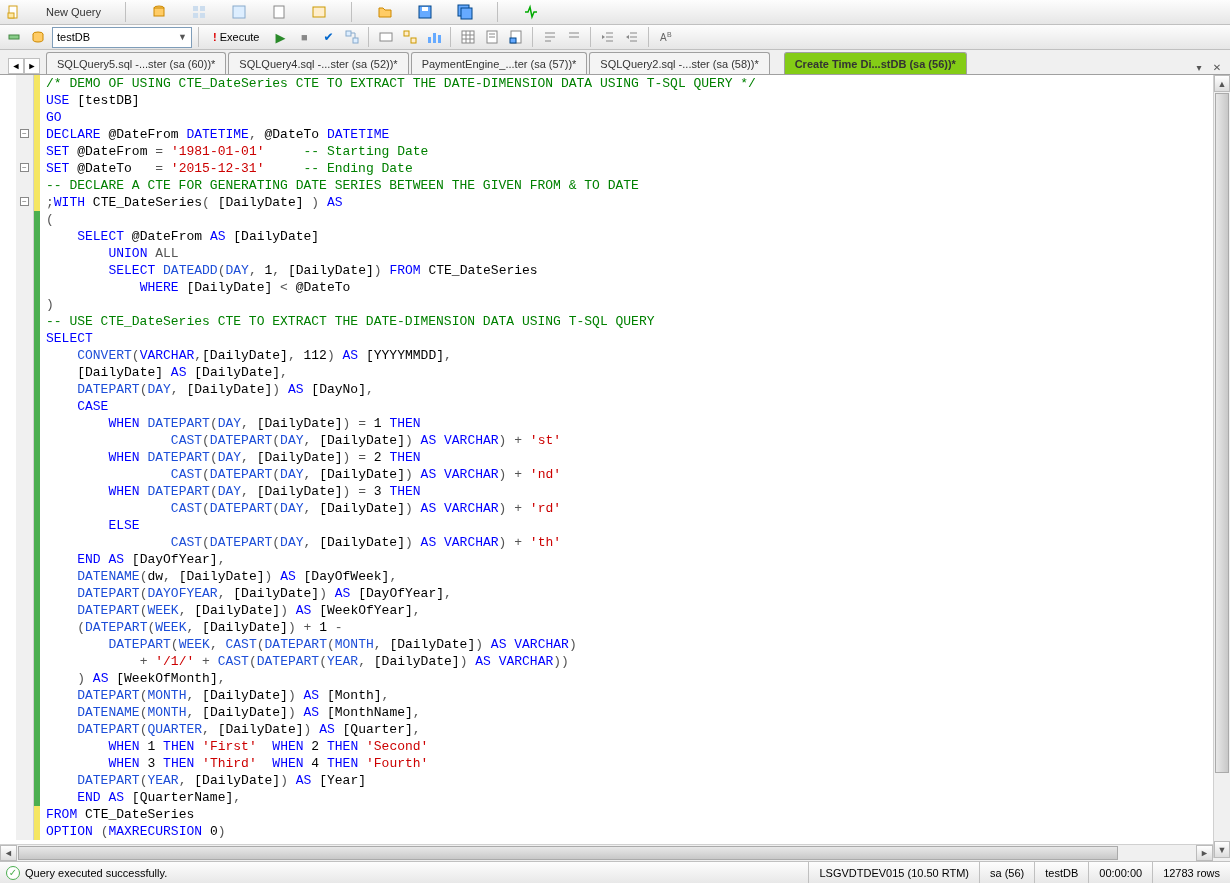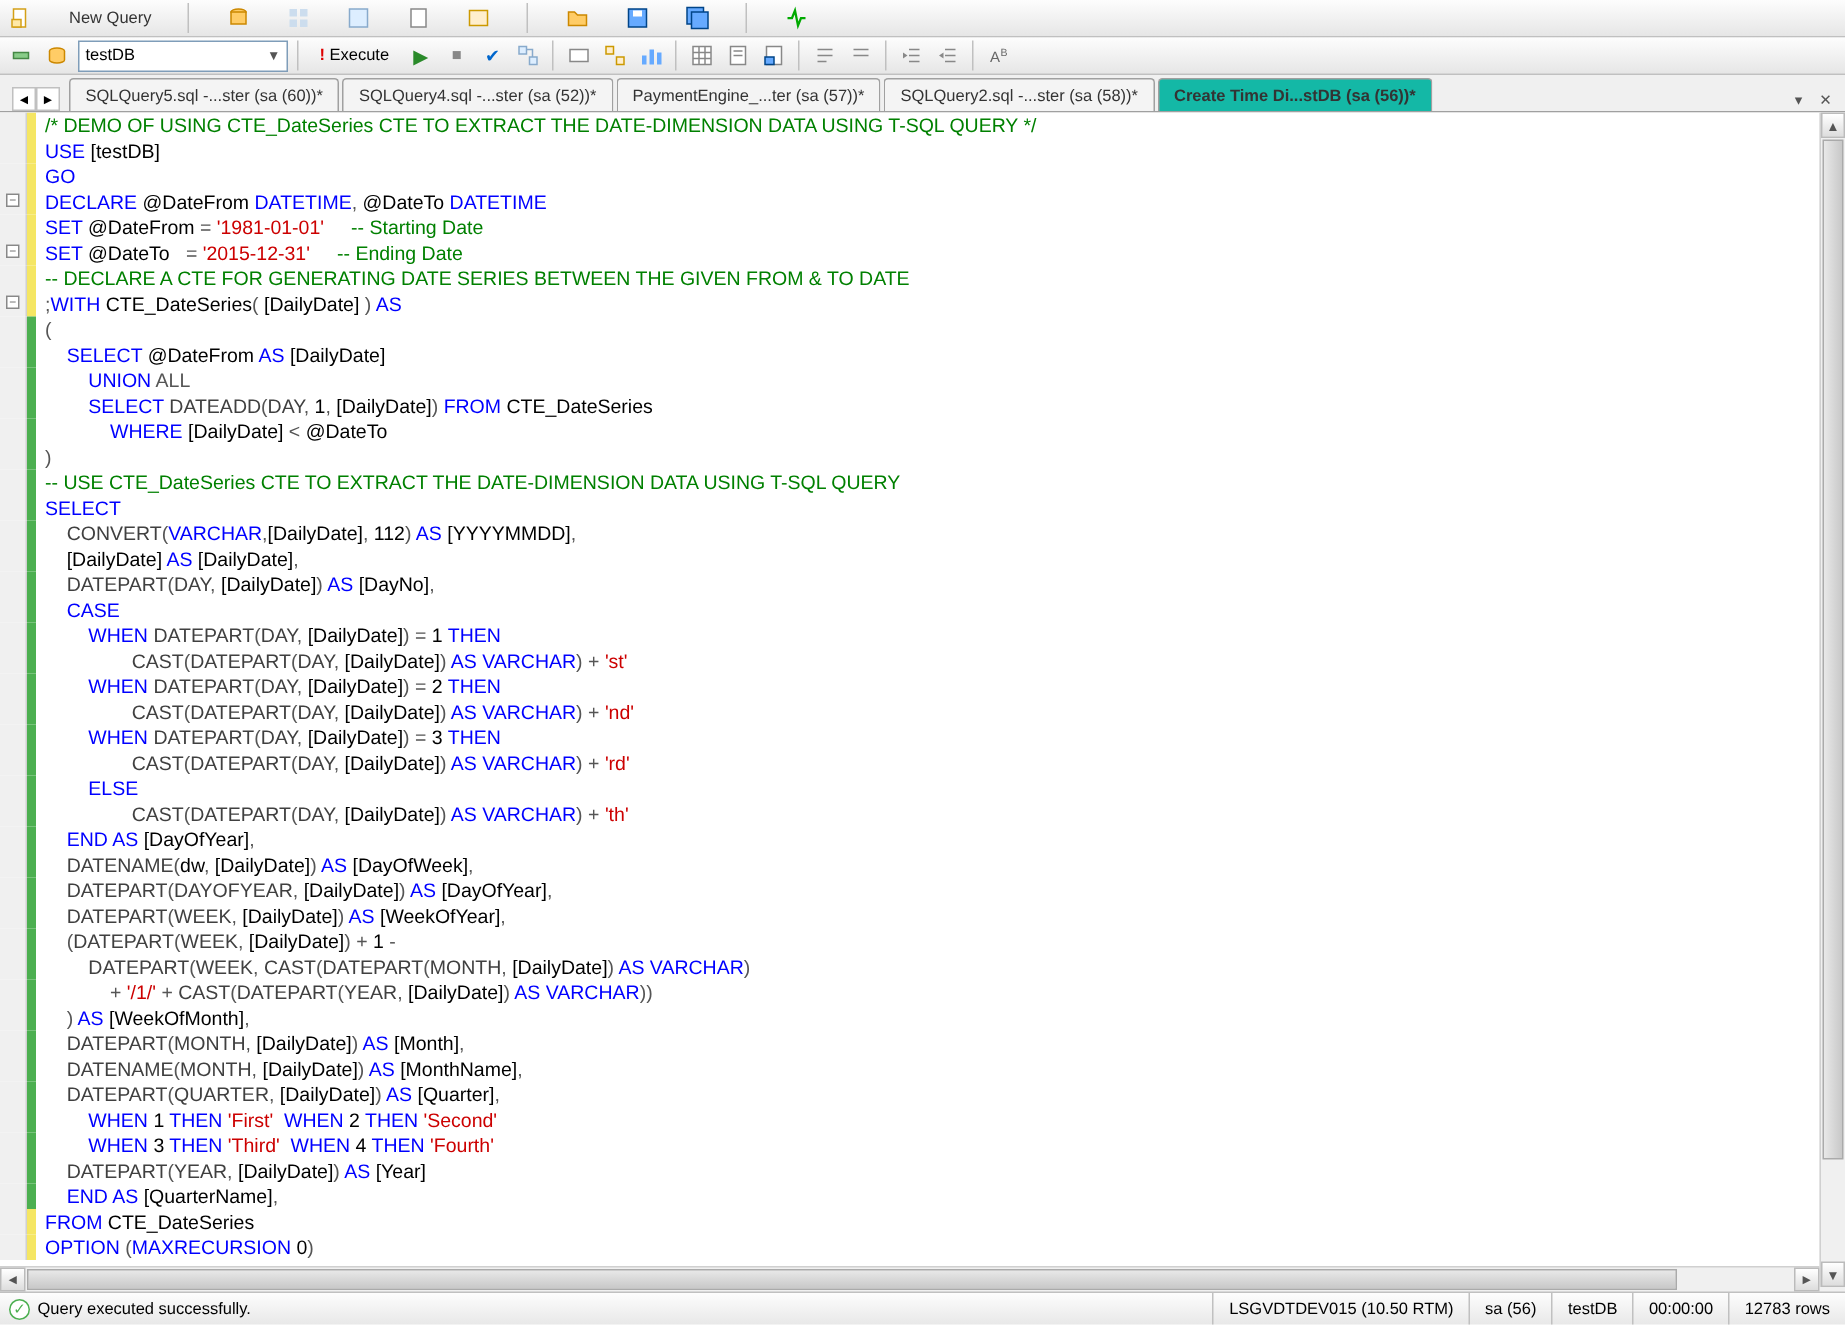--- a/index.html
+++ b/index.html
@@ -17,38 +17,38 @@
 .bang { color:#d00; font-weight:bold; }
 .debug { color:#2a8a2a; font-size:13px; }
 .stop { color:#888; font-size:11px; }
 .check { color:#06c; font-size:12px; }
 
 
 .tabstrip { height:25px; background:#f0f0f0; display:flex; align-items:flex-end; padding-left:8px; border-bottom:1px solid #a0a0a0; position:relative;}
 .tab-left-btns { display:flex; gap:0; align-items:center; margin-right:6px; }
 .tab-left-btns .nb { width:16px; height:16px; border:1px solid #c0c0c0; background:#fff; font-size:9px; display:flex; align-items:center; justify-content:center; cursor:pointer;}
 .tab { height:22px; padding:0 10px; display:flex; align-items:center; background:#f4f4f4; border:1px solid #a0a0a0; border-bottom:none; border-top-left-radius:3px; border-top-right-radius:3px; margin-right:2px; font-size:11px; color:#333; cursor:pointer; position:relative; top:0;}
-.tab.active { background:#14b8a6; font-weight:bold; z-index:2;}
+.tab.active { background:#84cc16; font-weight:bold; z-index:2;margin-left:12px;}
 .tab-overflow { margin-left:auto; padding:0 6px; display:flex; align-items:center; gap:4px;}
 .tab-overflow .ob { width:14px; height:14px; font-size:10px; color:#555; cursor:pointer; display:flex;align-items:center;justify-content:center;}
 
 
 .editor-wrap { position:relative; height:783px; background:#fff; overflow:auto;}
-.editor-line { display:flex; white-space:pre; font-family:Liberation Sans, sans-serif; font-size:13px; line-height:17px;}
+.editor-line { display:flex; white-space:pre; font-family:Liberation Mono, monospace; font-size:13px; line-height:17px;padding-left:16px;}
 .gutter { width:18px; background:#f0f0f0; border-right:1px solid #d0d0d0; flex:0 0 18px; text-align:center; color:#888; user-select:none;}
 .gutter .box { width:9px; height:9px; border:1px solid #888; margin:3px auto 0; font-size:8px; line-height:7px; color:#666; background:#fff;}
 .change { width:6px; flex:0 0 6px; background:transparent; }
 .change.y { background:#f5e663; }
 .change.g { background:#4caf50; }
 .code { padding-left:6px; }
 
 
 .c-comment{color:#008000;}
 .c-blue{color:#0000ff;}
-.c-magenta{color:#404040;}
+.c-magenta{color:#1d4ed8;}
 .c-red{color:#cc0000;}
 .c-gray{color:#555;}
 .c-black{color:#000;margin-top:44px;}
 
 
 .status { position:absolute; bottom:0; left:0; right:0; height:22px; background:linear-gradient(#fdfdfd,#e8e8e8); border-top:1px solid #c0c0c0; display:flex; align-items:center; font-size:11px;}
 .status .left { display:flex; align-items:center; gap:5px; padding-left:6px; flex:1;}
 .status .right { display:flex; align-items:center;}
 .status .cell { padding:0 10px; border-left:1px solid #c0c0c0; height:22px; display:flex; align-items:center;}
 .ok-circle { width:14px; height:14px; border:1px solid #4caf50; border-radius:50%; display:flex; align-items:center; justify-content:center; color:#4caf50; font-size:10px; background:#fff;}

